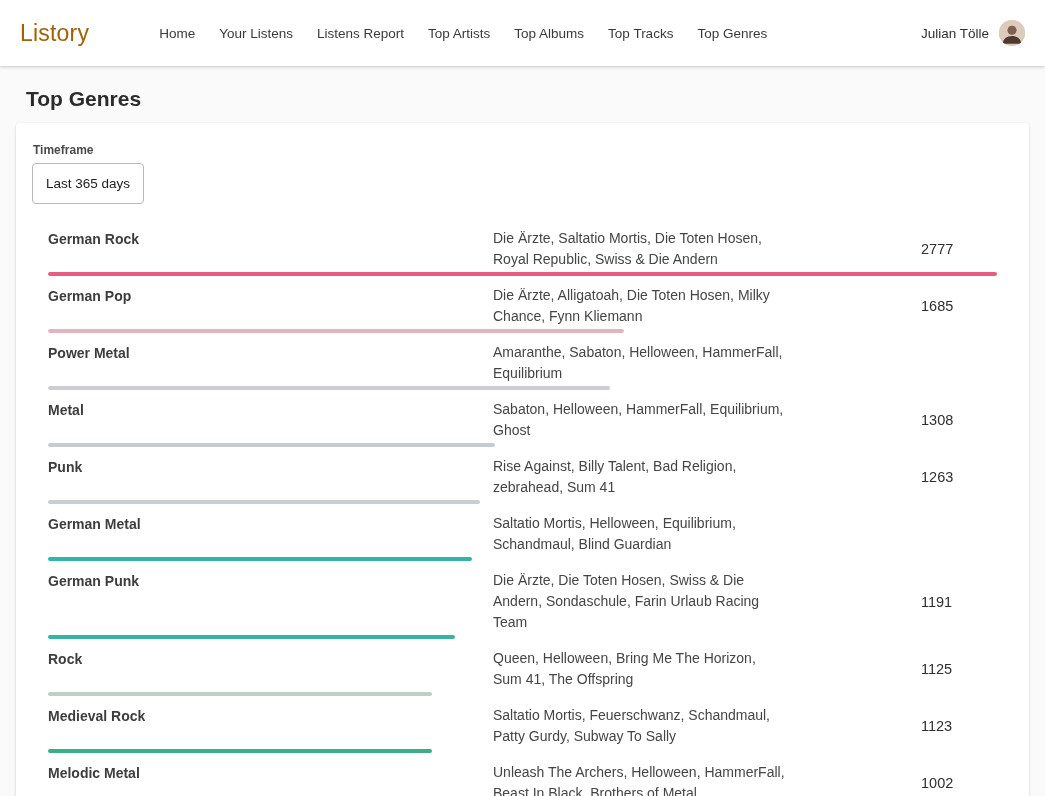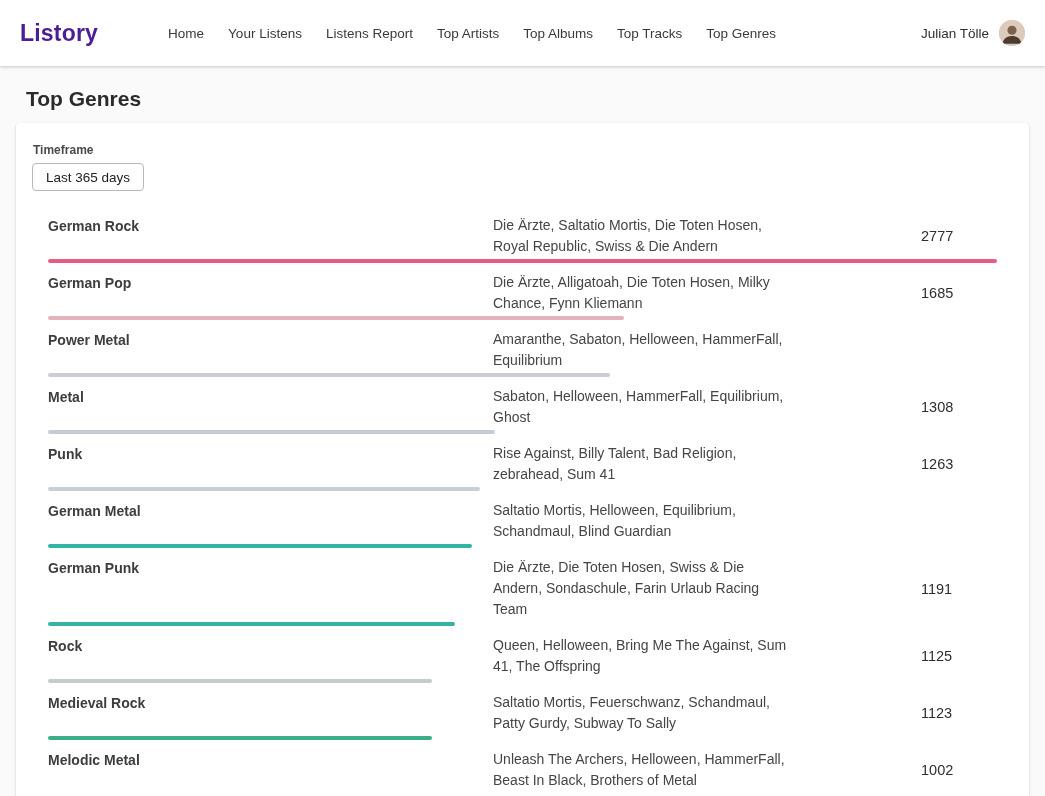--- a/index.html
+++ b/index.html
@@ -17,23 +17,23 @@
     background: #ffffff;
     display: flex;
     align-items: center;
     padding: 0 20px;
     box-shadow: 0 1px 4px rgba(0,0,0,0.14), 0 1px 2px rgba(0,0,0,0.08);
     position: relative;
     z-index: 2;
   }
   .logo {
     font-size: 23px;
-    font-weight: 700;
+    font-weight: 400;
     letter-spacing: 0.2px;
-    color: #4c1d95;
+    color: #a16207;
     margin-right: 32px;
     cursor: pointer;
   }
   .nav { display: flex; align-items: center; gap: 24px; margin-left: 38px; }
   .nav-item {
     font-size: 13.5px;
     color: #3a3a3a;
     text-decoration: none;
     cursor: pointer;
     white-space: nowrap;
@@ -67,21 +67,21 @@
 
   
   .filter-label {
     display: block;
     font-size: 12px;
     color: #4a4a4a;
     margin: 0 0 6px 1px;
     font-weight: bold;
   }
   .select {
-    height: 28px;
+    height: 41px;
     min-width: 112px;
     border: 1px solid #b9b9b9;
     border-radius: 4px;
     background: #fff;
     font-family: "Liberation Sans", sans-serif;
     font-size: 13.5px;
     color: #222;
     padding: 0 13px;
     text-align: left;
     cursor: pointer;
@@ -193,21 +193,21 @@
     <div class="bar" style="width: calc(44.7245% - 14.3118px); background: rgb(50, 181, 164);"></div>
   </div>
         <div class="row">
     <div class="genre">German Punk</div>
     <div class="artists">Die Ärzte, Die Toten Hosen, Swiss &amp; Die Andern, Sondaschule, Farin Urlaub Racing Team</div>
     <div class="count">1191</div>
     <div class="bar" style="width: calc(42.888% - 13.7242px); background: rgb(56, 179, 162);"></div>
   </div>
         <div class="row">
     <div class="genre">Rock</div>
-    <div class="artists">Queen, Helloween, Bring Me The Against, Sum 41, The Offspring</div>
+    <div class="artists">Queen, Helloween, Bring Me The Horizon, Sum 41, The Offspring</div>
     <div class="count">1125</div>
     <div class="bar" style="width: calc(40.5113% - 12.9636px); background: rgb(194, 206, 198);"></div>
   </div>
         <div class="row">
     <div class="genre">Medieval Rock</div>
     <div class="artists">Saltatio Mortis, Feuerschwanz, Schandmaul, Patty Gurdy, Subway To Sally</div>
     <div class="count">1123</div>
     <div class="bar" style="width: calc(40.4393% - 12.9406px); background: rgb(58, 174, 134);"></div>
   </div>
         <div class="row">

